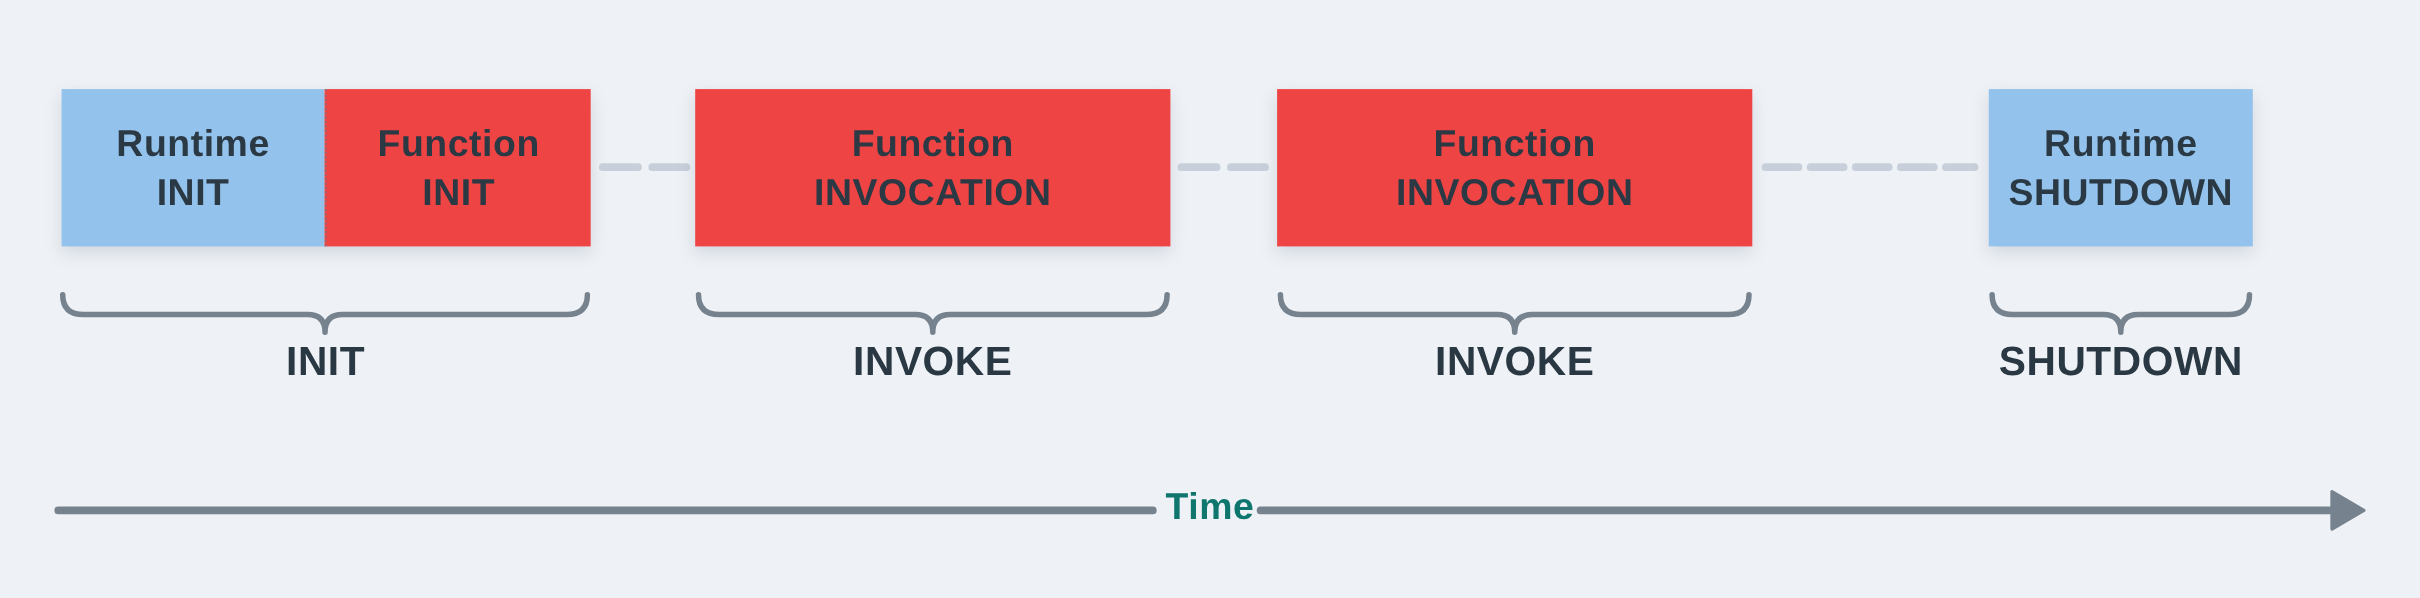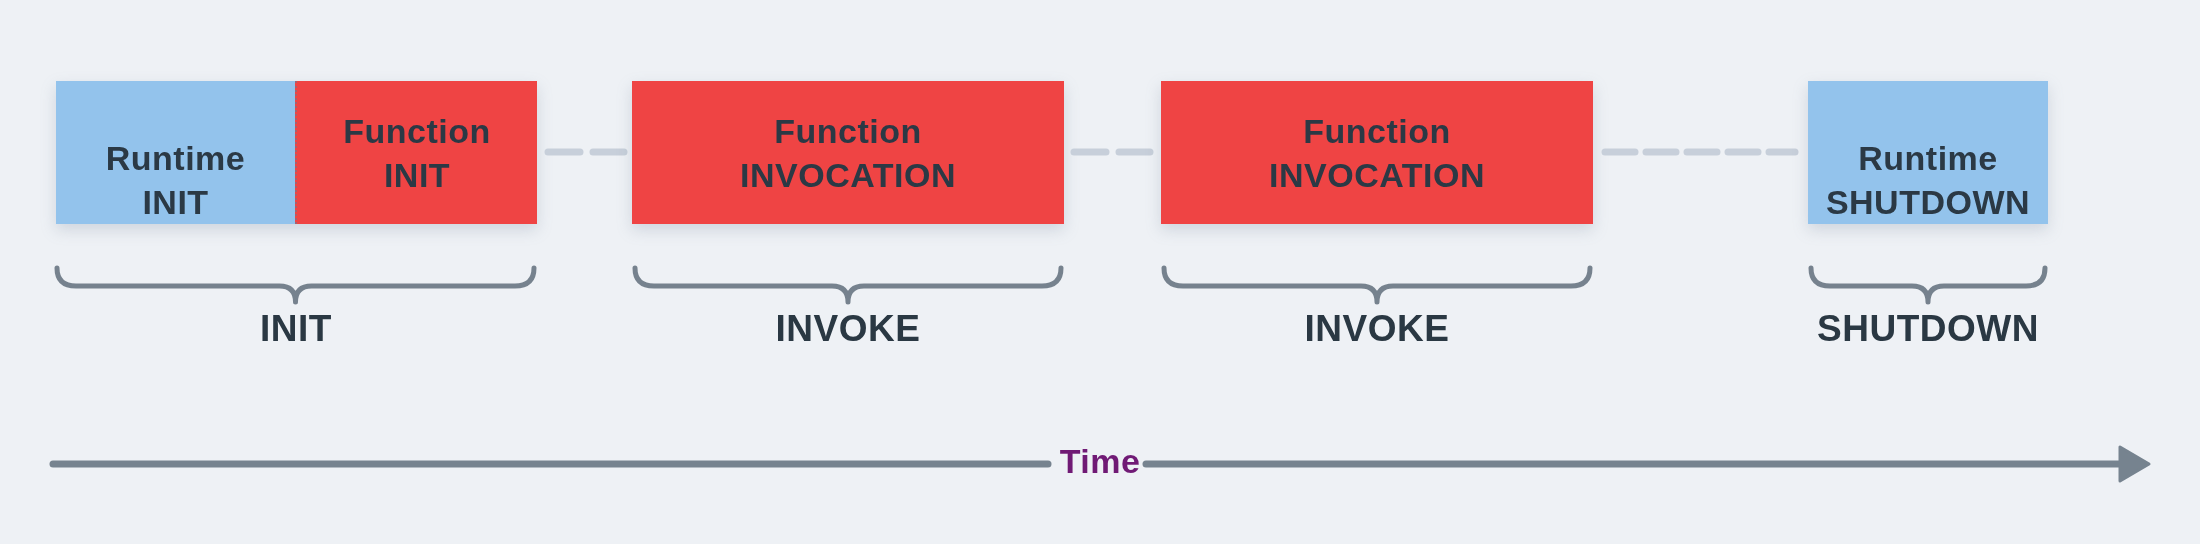--- a/index.html
+++ b/index.html
@@ -25,21 +25,21 @@
     top: 81px; height: 143px;
     box-shadow: 0 6px 14px rgba(130,145,165,0.28);
   }
   .block, .sub-block {
     display: flex;
     flex-direction: column;
     align-items: center;
     justify-content: center;
   }
   .sub-block { height: 100%; }
-  .blk-blue   { background: #93c3ec; justify-content: flex-end; }
+  .blk-blue   { background: #93c3ec; }
   .blk-yellow { background: #ef4444; }
   .divider-dotted { border-left: 2px dotted rgba(100,125,150,0.55); }
   .block-line {
     color: #2b3945;
     font-size: 34px;
     font-weight: 600;
     line-height: 44px;
     text-align: center;
     letter-spacing: 0.5px;
     white-space: nowrap;
@@ -55,21 +55,21 @@
     font-size: 37px;
     font-weight: 600;
     letter-spacing: 0.5px;
     white-space: nowrap;
   }
   .time-axis { position: absolute; left: 0; top: 438px; width: 2200px; height: 60px; }
   .time-label {
     position: absolute;
     left: 1000px; top: 442px; width: 200px;
     text-align: center;
-    color: #701a75;
+    color: #0f766e;
     font-size: 34px;
     font-weight: 700;
     letter-spacing: 0.5px;
   }
 </style>
 </head>
 <body>
 
 <div class="canvas">
 

